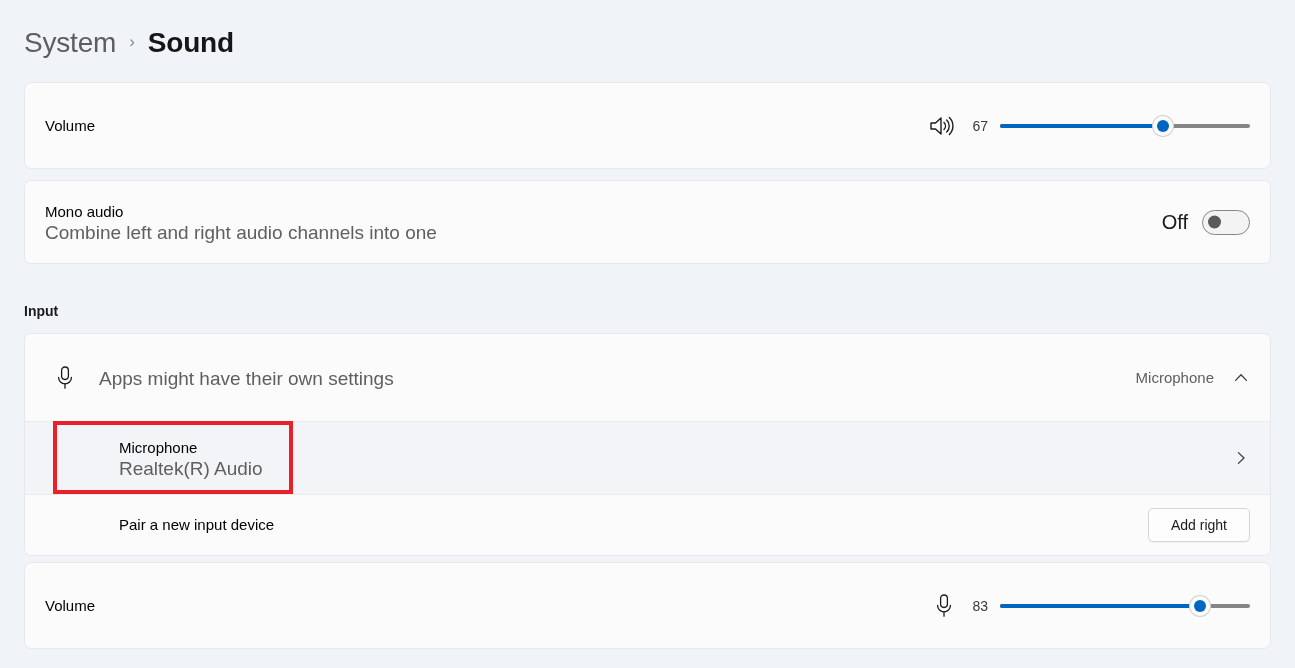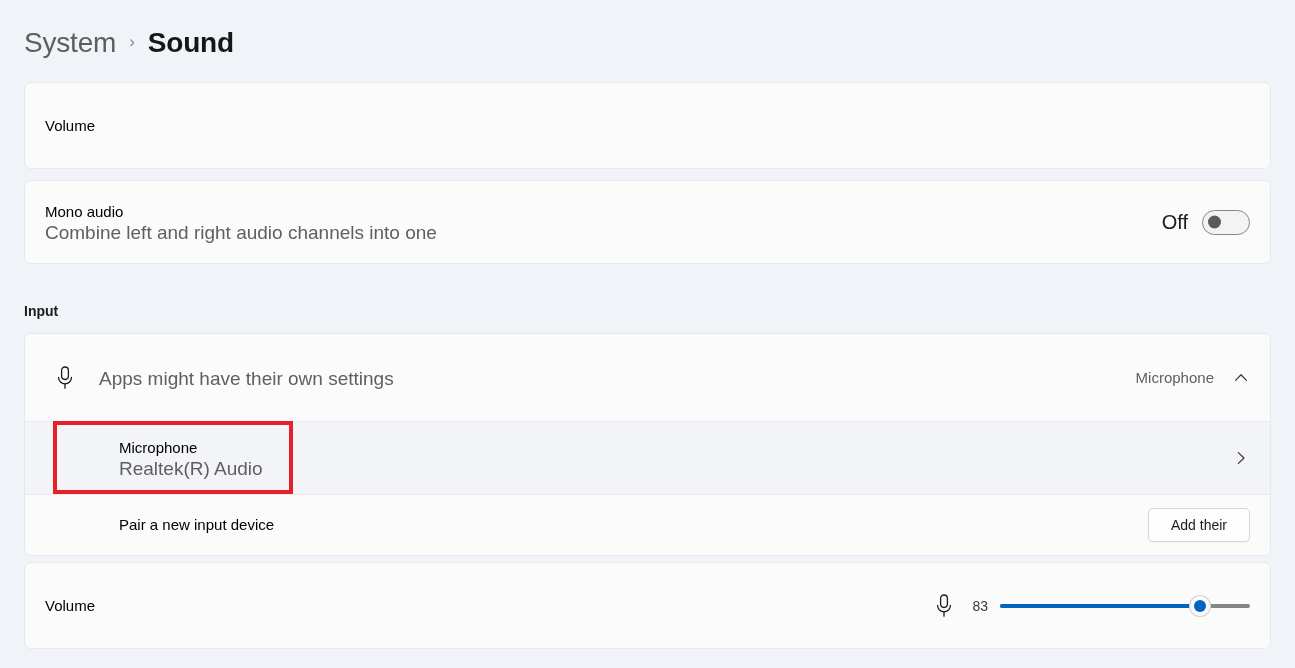--- a/index.html
+++ b/index.html
@@ -239,20 +239,36 @@
 <div class="breadcrumb">
   <span class="crumb-parent">System</span>
   <span class="crumb-sep">›</span>
   <span class="crumb-current">Sound</span>
 </div>
 
 <div class="card card-volume-out">
   <div class="row">
     <span class="row-title">Volume</span>
     <span class="spacer"></span>
+    <div class="slider-group">
+      <span class="icon">
+        <svg width="26" height="22" viewBox="0 0 26 22">
+          <path d="M3 8 L7.5 8 L13 3 L13 19 L7.5 14 L3 14 Z" fill="none" stroke="#1b1b1b" stroke-width="1.4" stroke-linejoin="round"></path>
+          <path d="M16 7.5 A5 5 0 0 1 16 14.5" fill="none" stroke="#1b1b1b" stroke-width="1.4" stroke-linecap="round"></path>
+          <path d="M18.7 5 A8.4 8.4 0 0 1 18.7 17" fill="none" stroke="#1b1b1b" stroke-width="1.4" stroke-linecap="round"></path>
+          <path d="M21.4 2.6 A11.8 11.8 0 0 1 21.4 19.4" fill="none" stroke="#1b1b1b" stroke-width="1.4" stroke-linecap="round"></path>
+        </svg>
+      </span>
+      <span class="slider-value">67</span>
+      <div class="slider">
+        <div class="slider-track"></div>
+        <div class="slider-fill" style="width: 65%;"></div>
+        <div class="slider-thumb" style="left: 65%;"></div>
+      </div>
+    </div>
   </div>
 </div>
 
 <div class="card card-mono">
   <div class="row">
     <div class="row-text">
       <span class="row-title">Mono audio</span>
       <span class="row-sub">Combine left and right audio channels into one</span>
     </div>
     <span class="spacer"></span>
@@ -298,21 +314,21 @@
     <span class="icon">
       <svg width="18" height="18" viewBox="0 0 18 18">
         <path d="M6.4 3.6 L12 9 L6.4 14.4" fill="none" stroke="#3d3d3d" stroke-width="1.3" stroke-linecap="round" stroke-linejoin="round"></path>
       </svg>
     </span>
   </div>
 
   <div class="input-row input-row-pair">
     <span class="row-title indent">Pair a new input device</span>
     <span class="spacer"></span>
-    <button class="ghost-button">Add their</button>
+    <button class="ghost-button">Add right</button>
   </div>
 
 </div>
 
 <div class="card card-volume-in">
   <div class="row">
     <span class="row-title">Volume</span>
     <span class="spacer"></span>
     <div class="slider-group">
       <span class="icon">

